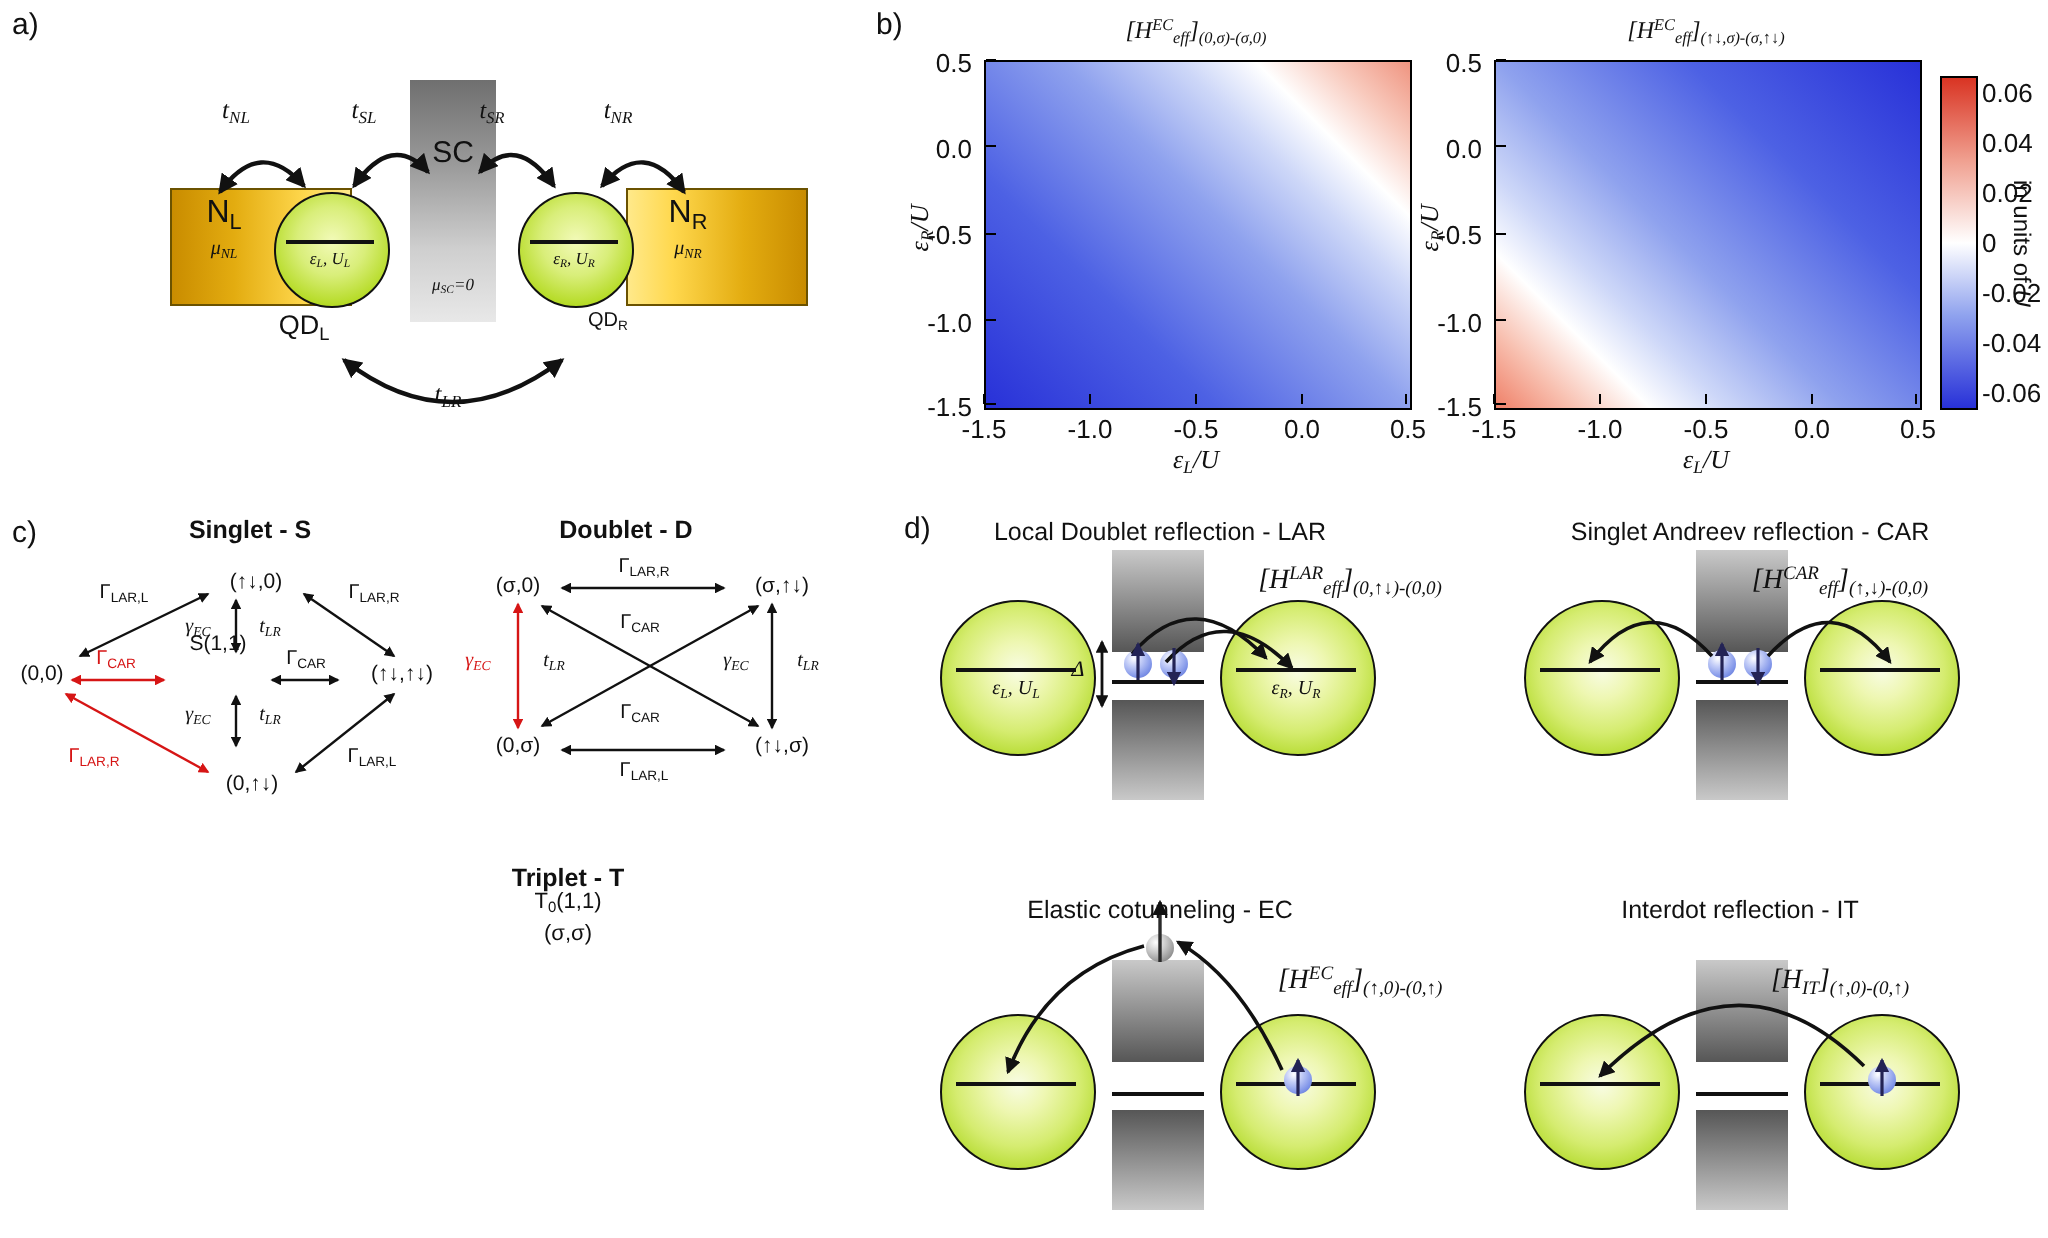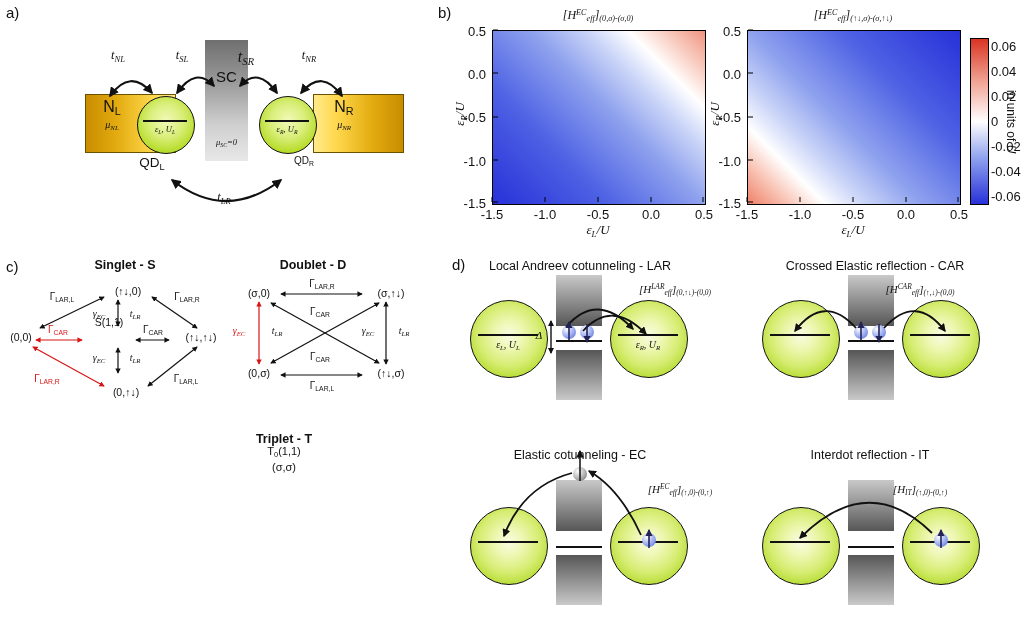--- a/index.html
+++ b/index.html
@@ -37,21 +37,21 @@
   .hm-l{background:linear-gradient(45deg,#2831d8 0%,#4d61e4 30%,#8fa2ee 55%,#cdd7f8 70%,#ffffff 80%,#f8c9bc 90%,#ef9480 100%)}
   .hm-r{background:linear-gradient(45deg,#ef8068 0%,#f8c0b0 10%,#ffffff 20%,#cdd7f8 30%,#8fa2ee 45%,#4d61e4 70%,#2831d8 100%)}
   .cbar{width:17px;height:165px;border:1px solid #000;
         background:linear-gradient(180deg,#d93423 0%,#f0a090 25%,#ffffff 50%,#8fa2ee 72%,#2831d8 100%)}
   .tick{font-size:13px}
   .axl{font-size:13px}
   .vrot{transform:rotate(-90deg);transform-origin:center}
   .vtext{writing-mode:vertical-rl;font-size:12px}
   svg{position:absolute;left:0;top:0;pointer-events:none}
   .ptitle{font-size:12.5px}
-  .ham{font-size:11px}
+  .ham{font-size:14px}
 </style>
 </head>
 <body>
 
 <div class="abs lead lead-l" style="left:85px;top:94px;width:89px;height:57px"></div>
 <div class="abs lead lead-r" style="left:313px;top:94px;width:89px;height:57px"></div>
 <div class="abs scblk" style="left:205px;top:40px;width:43px;height:121px"></div>
 <div class="abs qd-a" style="left:137px;top:96px"></div>
 <div class="abs qd-a" style="left:259px;top:96px"></div>
 <div class="abs lvl-a" style="left:143px;top:120px;width:44px"></div>
@@ -174,21 +174,21 @@
 <span class="abs ctr" style="left:320px;top:98px;width:48px;font-size:16px">N<sub>R</sub></span>
 <span class="abs ctr math" style="left:320px;top:119px;width:48px;font-size:10px">μ<sub>NR</sub></span>
 <span class="abs ctr" style="left:205px;top:68px;width:43px;font-size:15px">SC</span>
 <span class="abs ctr math" style="left:201px;top:137px;width:51px;font-size:8.5px">μ<sub>SC</sub>=0</span>
 <span class="abs ctr math" style="left:139px;top:124px;width:52px;font-size:8.5px">ε<sub>L</sub>, U<sub>L</sub></span>
 <span class="abs ctr math" style="left:261px;top:124px;width:52px;font-size:8.5px">ε<sub>R</sub>, U<sub>R</sub></span>
 <span class="abs ctr" style="left:130px;top:155px;width:44px;font-size:13.5px">QD<sub>L</sub></span>
 <span class="abs ctr" style="left:282px;top:155px;width:44px;font-size:10px">QD<sub>R</sub></span>
 <span class="abs ctr math" style="left:98px;top:48px;width:40px;font-size:12.5px">t<sub>NL</sub></span>
 <span class="abs ctr math" style="left:162px;top:48px;width:40px;font-size:12.5px">t<sub>SL</sub></span>
-<span class="abs ctr math" style="left:226px;top:48px;width:40px;font-size:16px">t<sub>SR</sub></span>
+<span class="abs ctr math" style="left:226px;top:48px;width:40px;font-size:12px">t<sub>SR</sub></span>
 <span class="abs ctr math" style="left:289px;top:48px;width:40px;font-size:12.5px">t<sub>NR</sub></span>
 <span class="abs ctr math" style="left:204px;top:190px;width:40px;font-size:12.5px">t<sub>LR</sub></span>
 
 <span class="abs tag" style="left:438px;top:4px">b)</span>
 <span class="abs ctr math" style="left:468px;top:8px;width:260px;font-size:12px">[H<sup>EC</sup><sub>eff</sub>]<sub>(0,σ)-(σ,0)</sub></span>
 <span class="abs ctr math" style="left:723px;top:8px;width:260px;font-size:12px">[H<sup>EC</sup><sub>eff</sub>]<sub>(↑↓,σ)-(σ,↑↓)</sub></span>
 
 <span class="abs rgt tick" style="left:456px;top:24px;width:30px">0.5</span>
 <span class="abs rgt tick" style="left:456px;top:67px;width:30px">0.0</span>
 <span class="abs rgt tick" style="left:456px;top:110px;width:30px">-0.5</span>
@@ -254,22 +254,22 @@
 <span class="abs ctr edge math" style="left:262px;top:325px;width:30px">t<sub>LR</sub></span>
 <span class="abs ctr edge math" style="left:351px;top:325px;width:34px">γ<sub>EC</sub></span>
 <span class="abs ctr edge math" style="left:389px;top:325px;width:30px">t<sub>LR</sub></span>
 <span class="abs ctr edge" style="left:292px;top:380px;width:60px">Γ<sub>LAR,L</sub></span>
 
 <span class="abs ctr bold" style="left:234px;top:432px;width:100px;font-size:12.5px">Triplet - T</span>
 <span class="abs ctr" style="left:234px;top:445px;width:100px;font-size:11px">T<sub>0</sub>(1,1)</span>
 <span class="abs ctr" style="left:234px;top:461px;width:100px;font-size:11px">(σ,σ)</span>
 
 <span class="abs tag" style="left:452px;top:256px">d)</span>
-<span class="abs ctr ptitle" style="left:455px;top:259px;width:250px">Local Andreev cotunneling - LAR</span>
-<span class="abs ctr ptitle" style="left:740px;top:259px;width:270px">Crossed Elastic reflection - CAR</span>
+<span class="abs ctr ptitle" style="left:455px;top:259px;width:250px">Local Doublet reflection - LAR</span>
+<span class="abs ctr ptitle" style="left:740px;top:259px;width:270px">Singlet Andreev reflection - CAR</span>
 <span class="abs ctr ptitle" style="left:455px;top:448px;width:250px">Elastic cotunneling - EC</span>
 <span class="abs ctr ptitle" style="left:745px;top:448px;width:250px">Interdot reflection - IT</span>
 <span class="abs ctr math ham" style="left:600px;top:283px;width:150px">[H<sup>LAR</sup><sub>eff</sub>]<sub>(0,↑↓)-(0,0)</sub></span>
 <span class="abs ctr math ham" style="left:845px;top:283px;width:150px">[H<sup>CAR</sup><sub>eff</sub>]<sub>(↑,↓)-(0,0)</sub></span>
 <span class="abs ctr math ham" style="left:605px;top:483px;width:150px">[H<sup>EC</sup><sub>eff</sub>]<sub>(↑,0)-(0,↑)</sub></span>
 <span class="abs ctr math ham" style="left:845px;top:483px;width:150px">[H<sub>IT</sub>]<sub>(↑,0)-(0,↑)</sub></span>
 <span class="abs ctr math" style="left:478px;top:339px;width:60px;font-size:10px">ε<sub>L</sub>, U<sub>L</sub></span>
 <span class="abs ctr math" style="left:618px;top:339px;width:60px;font-size:10px">ε<sub>R</sub>, U<sub>R</sub></span>
 <span class="abs ctr math" style="left:531px;top:329px;width:16px;font-size:11px">Δ</span>
 

